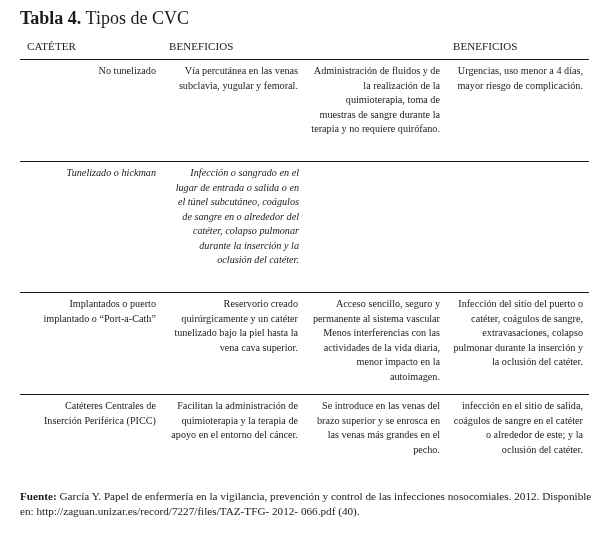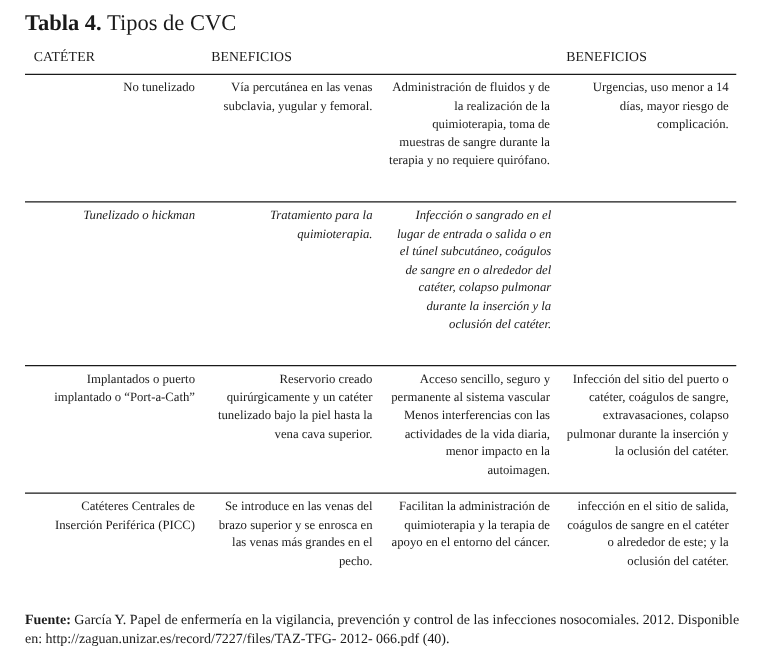--- a/index.html
+++ b/index.html
@@ -55,39 +55,38 @@
   <div class="hdr">
     <div class="c c1">CATÉTER</div>
     <div class="c c2">BENEFICIOS</div>
     <div class="c c4">BENEFICIOS</div>
   </div>
 
   <div class="row r1">
     <div class="c c1">No tunelizado</div>
     <div class="c c2">Vía percutánea en las venas subclavia, yugular y femoral.</div>
     <div class="c c3">Administración de fluidos y de la realización de la quimioterapia, toma de muestras de sangre durante la terapia y no requiere quirófano.</div>
-    <div class="c c4">Urgencias, uso menor a 14 días, mayor riesgo de complicación.</div>
+    <div class="c c4">Urgencias, uso menor a 4 días, mayor riesgo de complicación.</div>
   </div>
 
   <div class="row r2">
     <div class="c c1">Tunelizado o hickman</div>
-    <div class="c c3">Tratamiento para la quimioterapia.</div>
     <div class="c c4">Infección o sangrado en el lugar de entrada o salida o en el túnel subcutáneo, coágulos de sangre en o alrededor del catéter, colapso pulmonar durante la inserción y la oclusión del catéter.</div>
   </div>
 
   <div class="row r3">
     <div class="c c1">Implantados o puerto implantado o “Port-a-Cath”</div>
     <div class="c c2">Reservorio creado quirúrgicamente y un catéter tunelizado bajo la piel hasta la vena cava superior.</div>
     <div class="c c3">Acceso sencillo, seguro y permanente al sistema vascular Menos interferencias con las actividades de la vida diaria, menor impacto en la autoimagen.</div>
     <div class="c c4">Infección del sitio del puerto o catéter, coágulos de sangre, extravasaciones, colapso pulmonar durante la inserción y la oclusión del catéter.</div>
   </div>
 
   <div class="row r4">
     <div class="c c1">Catéteres Centrales de Inserción Periférica (PICC)</div>
+    <div class="c c3">Facilitan la administración de quimioterapia y la terapia de apoyo en el entorno del cáncer.</div>
     <div class="c c2">Se introduce en las venas del brazo superior y se enrosca en las venas más grandes en el pecho.</div>
-    <div class="c c3">Facilitan la administración de quimioterapia y la terapia de apoyo en el entorno del cáncer.</div>
     <div class="c c4">infección en el sitio de salida, coágulos de sangre en el catéter o alrededor de este; y la oclusión del catéter.</div>
   </div>
 </div>
 
 <div class="footer">
   <b>Fuente:</b><span> García Y. Papel de enfermería en la vigilancia, prevención y control de las infecciones nosocomiales. 2012. Disponible en: http://zaguan.unizar.es/record/7227/files/TAZ-TFG- 2012- 066.pdf (40).</span>
 </div>
 
 </body></html>

